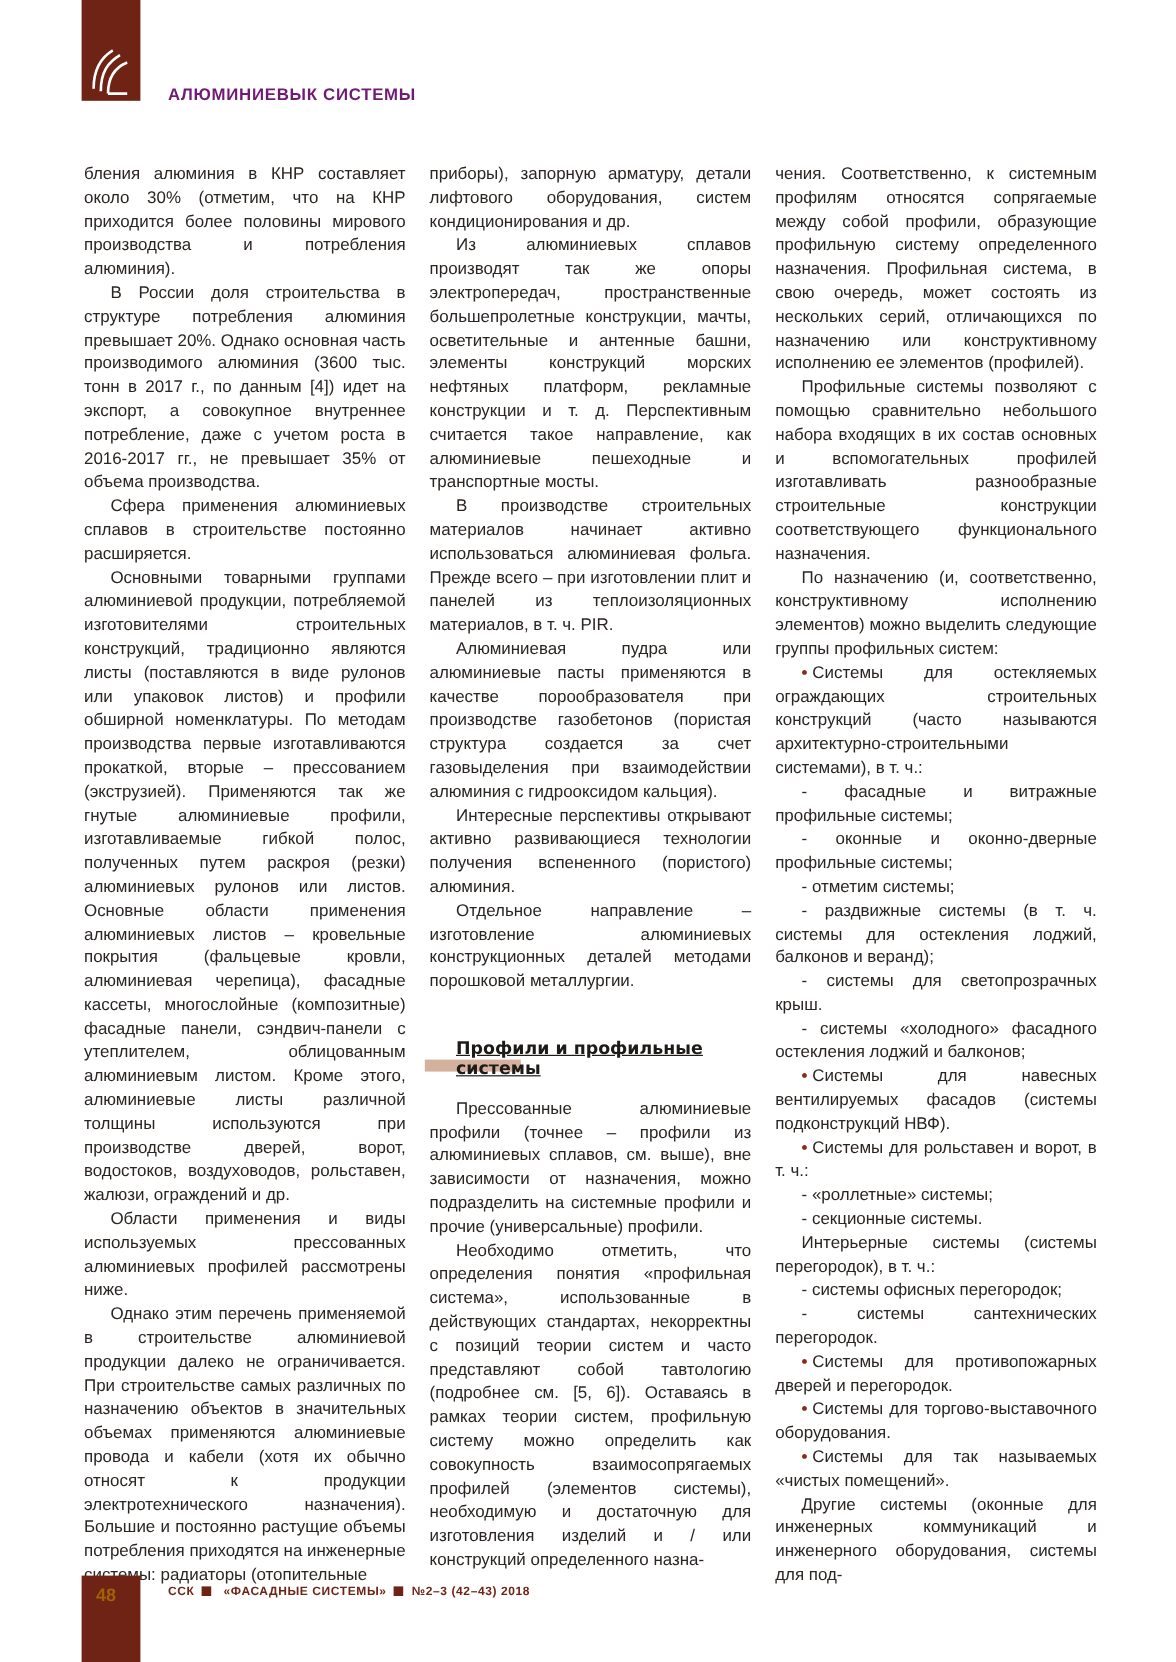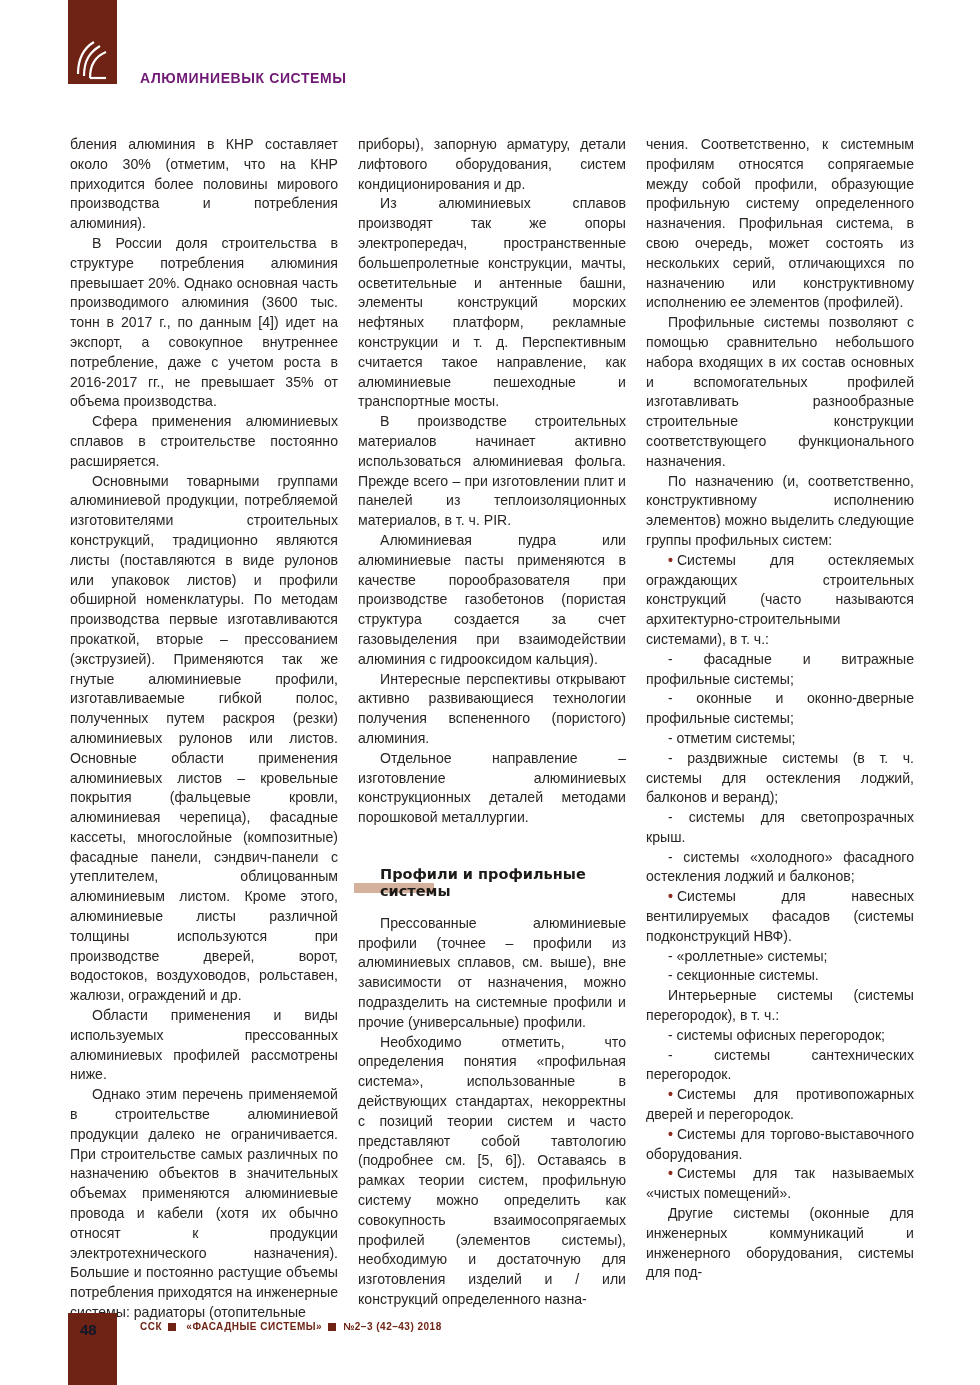--- a/index.html
+++ b/index.html
@@ -10,23 +10,23 @@
   .section-title { position: absolute; left: 140px; top: 70px; font-size: 14px; font-weight: bold;
                    letter-spacing: 0.6px; color: #701a75; }
   .col { position: absolute; top: 135px; width: 268px; font-size: 14.1px; line-height: 19.8px; }
   .col1 { left: 70px; } .col2 { left: 358px; } .col3 { left: 646px; }
   .col p { margin: 0; text-align: justify; hyphens: manual; }
   .col p.ind { text-indent: 22px; }
   .bullet { color: #8a2a1a; font-weight: bold; margin-right: 4px; }
   .heading-wrap { position: relative; margin: 38px 0 14px 0; }
   .heading-bar { position: absolute; left: -4px; top: 17px; width: 80px; height: 10px; background: #d4b19c; }
   .heading { position: relative; margin: 0 0 0 22px; font-size: 14.5px; font-weight: bold; line-height: 17px;
-             color: #1d1a18; font-family: "DejaVu Sans", sans-serif; }
+             color: #1d1a18; font-family: "DejaVu Sans", sans-serif; text-decoration: underline; }
   .footer-bar { position: absolute; left: 68px; top: 1313px; width: 49px; height: 72px; background: #6e2314; }
-  .page-num { position: absolute; left: 80px; top: 1321px; color: #0f172a; font-weight: bold; font-size: 15px; }
+  .page-num { position: absolute; left: 80px; top: 1321px; color: #a16207; font-weight: bold; font-size: 15px; }
   .footer-text { position: absolute; left: 140px; top: 1321px; font-weight: bold; font-size: 10px;
                  letter-spacing: 0.5px; color: #6e2314; }
   .sq { display: inline-block; width: 8px; height: 8px; background: #6e2314; margin: 0 7px 1px 6px; vertical-align: middle; }
 </style>
 </head>
 <body>
 
 <div class="top-bar"></div>
 <svg class="logo" viewBox="0 0 49 54">
   <g fill="none" stroke="#ffffff" stroke-width="2.2">
@@ -69,20 +69,21 @@
     <p class="ind"><span>Профильные системы позволяют с помощью сравнительно небольшого набора входящих в их состав основных и вспомогательных профилей изготавливать разнообразные строительные конструкции соответствующего функционального назначения.</span></p>
     <p class="ind"><span>По назначению (и, соответственно, конструктивному исполнению элементов) можно выделить следующие группы профильных систем:</span></p>
     <p class="ind"><span class="bullet">•</span><span>Системы для остекляемых ограждающих строительных конструкций (часто называются архитектурно-строительными системами), в т. ч.:</span></p>
     <p class="ind"><span> - фасадные и витражные профильные системы;</span></p>
     <p class="ind"><span>- оконные и оконно-дверные профильные системы;</span></p>
     <p class="ind"><span>- отметим системы;</span></p>
     <p class="ind"><span>- раздвижные системы (в т. ч. системы для остекления лоджий, балконов и веранд);</span></p>
     <p class="ind"><span>- системы для светопрозрачных крыш.</span></p>
     <p class="ind"><span>- системы «холодного» фасадного остекления лоджий и балконов;</span></p>
     <p class="ind"><span class="bullet">•</span><span>Системы для навесных вентилируемых фасадов (системы подконструкций НВФ).</span></p>
+    <p class="ind"><span class="bullet">•</span><span>Системы для рольставен и ворот, в т. ч.:</span></p>
     <p class="ind"><span>- «роллетные» системы;</span></p>
     <p class="ind"><span>- секционные системы.</span></p>
     <p class="ind"><span>Интерьерные системы (системы перегородок), в т. ч.:</span></p>
     <p class="ind"><span>- системы офисных перегородок;</span></p>
     <p class="ind"><span>- системы сантехнических перегородок.</span></p>
     <p class="ind"><span class="bullet">•</span><span>Системы для противопожарных дверей и перегородок.</span></p>
     <p class="ind"><span class="bullet">•</span><span>Системы для торгово-выставочного оборудования.</span></p>
     <p class="ind"><span class="bullet">•</span><span>Системы для так называемых «чистых помещений».</span></p>
     <p class="ind"><span>Другие системы (оконные для инженерных коммуникаций и инженерного оборудования, системы для под-</span></p>
   </div>

